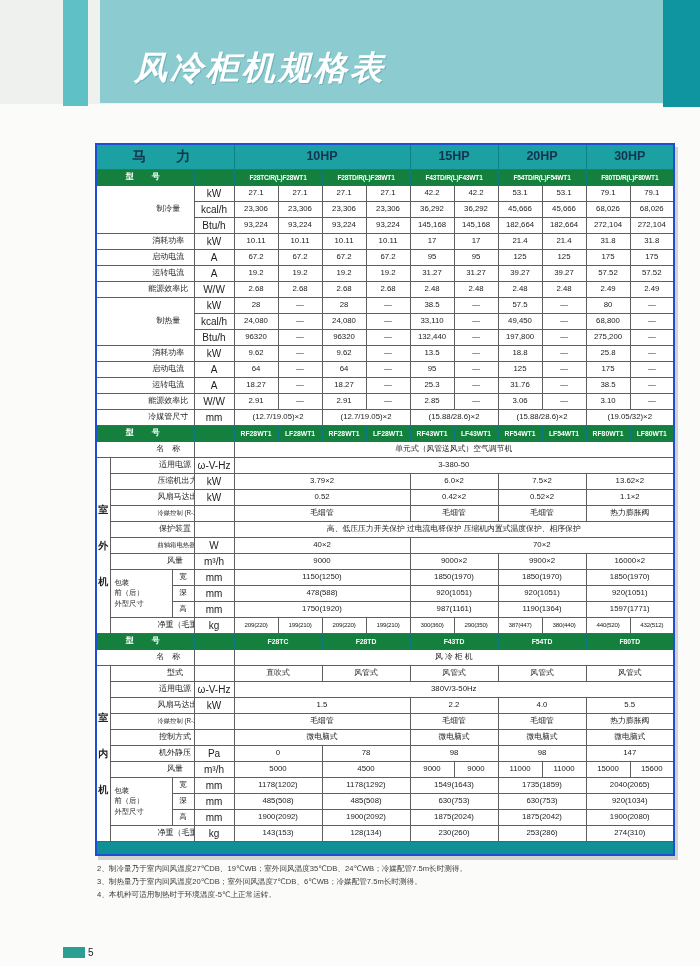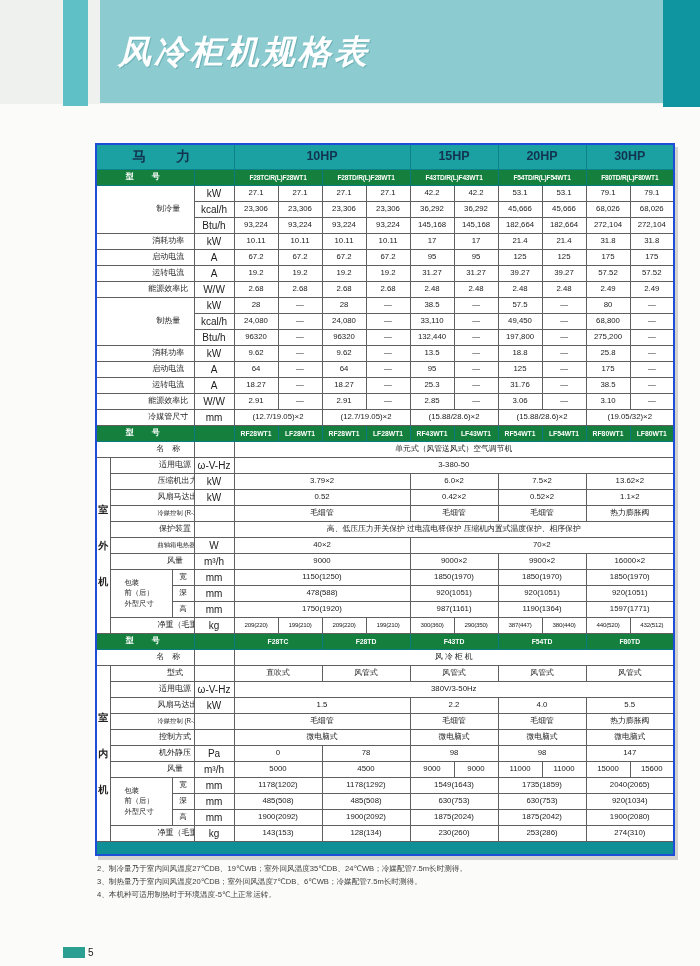--- a/index.html
+++ b/index.html
@@ -5,38 +5,38 @@
   html,body{margin:0;padding:0;}
   body{
     width:700px;height:966px;position:relative;overflow:hidden;
     background:#fbfbf9;
     font-family:"Liberation Sans","DejaVu Sans",sans-serif;
   }
   .top-bg{position:absolute;left:0;top:0;width:700px;height:104px;background:#eff1ee;}
   .stripe{position:absolute;left:63px;top:0;width:25px;height:106px;background:#5fc0c6;}
   .banner{position:absolute;left:100px;top:0;width:563px;height:103px;background:#8ccbd0;}
   .banner .title{
-    position:absolute;left:18px;top:30px;margin:0;
+    position:absolute;left:18px;top:30px;margin:16px;
     font-size:33px;font-weight:bold;font-style:italic;color:#ffffff;letter-spacing:3px;
     text-shadow:1px 1px 0 rgba(90,160,165,.6);
   }
   .darkblock{position:absolute;left:663px;top:0;width:37px;height:107px;background:#0e95a0;}
 
   .spec-wrap{position:absolute;left:95px;top:143px;}
   table.spec{
     border-collapse:collapse;table-layout:fixed;width:578px;background:#fff;
     border:2px solid #1d4ed8;box-shadow:3px 4px 0 #d2d2d0;
   }
   .spec td{
     border:1px solid #5f5f5f;font-size:8px;color:#1c1c1c;text-align:center;
     height:15px;padding:0 1px;line-height:1.1;overflow:hidden;white-space:nowrap;
   }
   .spec td.lbl{font-size:8px;color:#242424;padding-left:47px;}
   .spec td.smx{font-size:6.3px;}
-  .spec td.dim{white-space:pre-line;font-size:7.3px;line-height:1.45;text-align:left;padding-left:14px;}
+  .spec td.dim{white-space:pre-line;font-size:7.3px;line-height:1.45;text-align:left;padding-left:4px;}
   .spec td.sub{font-size:7.5px;padding:0;}
   .spec td.unit{font-size:10px;}
   .spec td.val{font-size:7.8px;}
   .spec td.vt{font-size:6.2px;letter-spacing:-.2px;padding:0;}
   .spec td.sec{white-space:pre-line;font-size:10px;font-weight:bold;line-height:3.6;color:#222;background:#fff;}
   .spec tr.hprow td{background:#1ba1a2;border-color:#0c8288;color:#12344f;height:24px;}
   .spec td.hplbl{font-size:14px;font-weight:bold;letter-spacing:8px;}
   .spec td.hp{font-size:12.5px;font-weight:bold;margin-left:23px;}
   .spec tr.mrow td{background:#15803d;border-color:#0a7b81;color:#fff;height:15px;}
   .spec td.mlbl{font-size:8px;color:#c6e7e4;letter-spacing:5px;font-weight:bold;}

